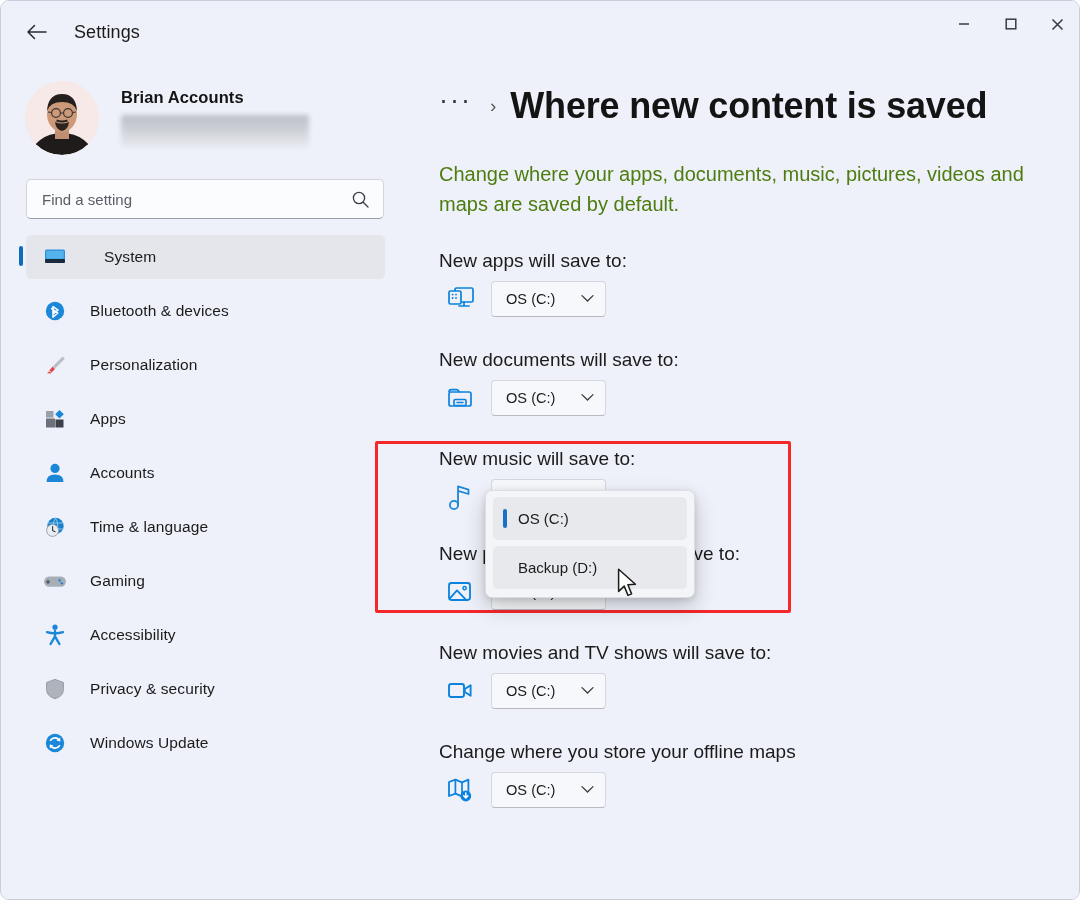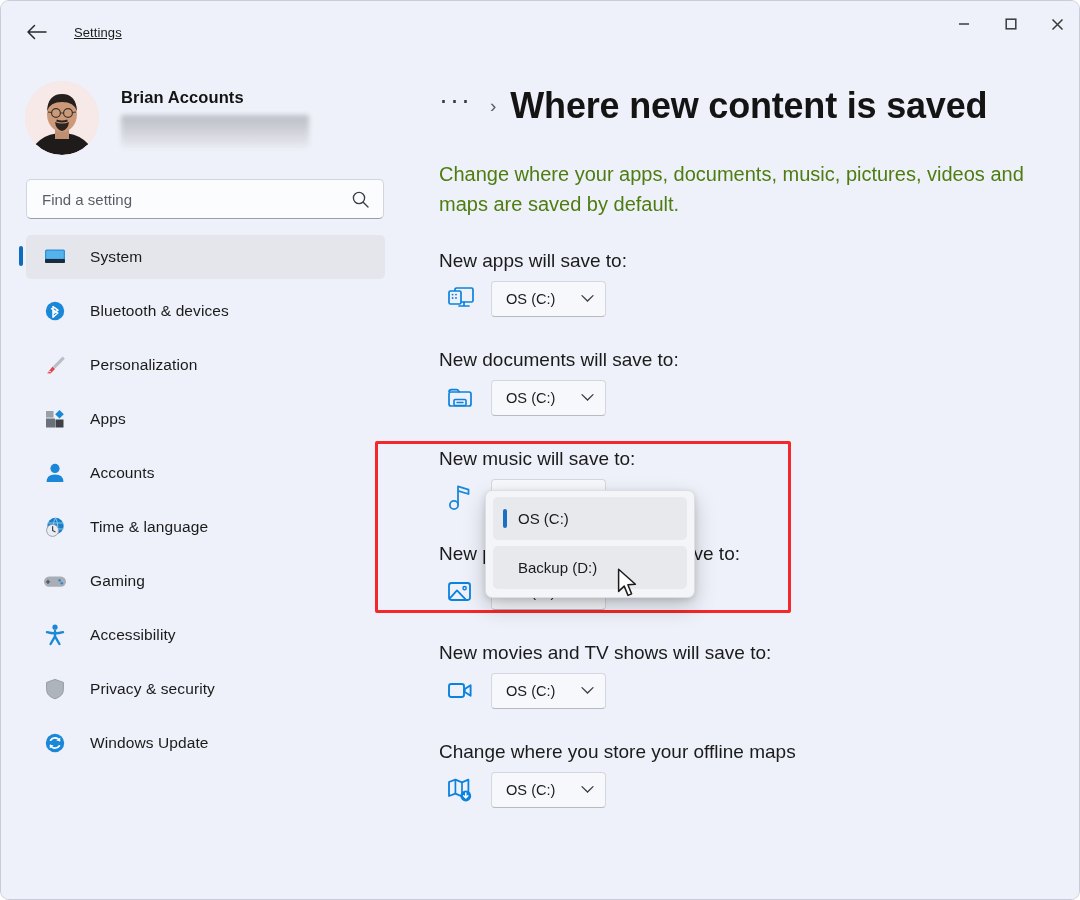--- a/index.html
+++ b/index.html
@@ -26,24 +26,23 @@
     background: #eef1f9;
   }
   .back-btn {
     width: 34px; height: 34px;
     margin-left: 19px;
     display: flex; align-items: center; justify-content: center;
     border-radius: 5px;
   }
   .titlebar-title {
     margin-left: 20px;
-    font-size: 13px;
+    font-size: 18px;
     color: #1b1b1b;
     letter-spacing: .1px;
-    text-decoration: underline;
   }
   .win-controls {
     position: absolute; right: 0; top: 0;
     display: flex; height: 46px;
   }
   .win-btn {
     width: 47px; height: 46px;
     display: flex; align-items: center; justify-content: center;
   }
   .win-btn .glyph { display:block; }
@@ -98,21 +97,21 @@
 
   .nav { margin-top: 16px; }
   .nav-item {
     position: relative;
     height: 44px;
     margin: 0 16px 10px 25px;
     border-radius: 5px;
     display: flex; align-items: center;
     padding-left: 16px;
   }
-  .nav-item.active { background: #e4e6ec; }
+  .nav-item.active { background: #e4e6ec; gap: 14px; }
   .nav-item.active::before {
     content: ""; position: absolute;
     left: -7px; top: 11px;
     width: 3.5px; height: 20px;
     background: #0f6cbd; border-radius: 2px;
   }
   .nav-icon {
     width: 26px; height: 24px; flex: none;
     display: flex; align-items: center; justify-content: center;
   }

